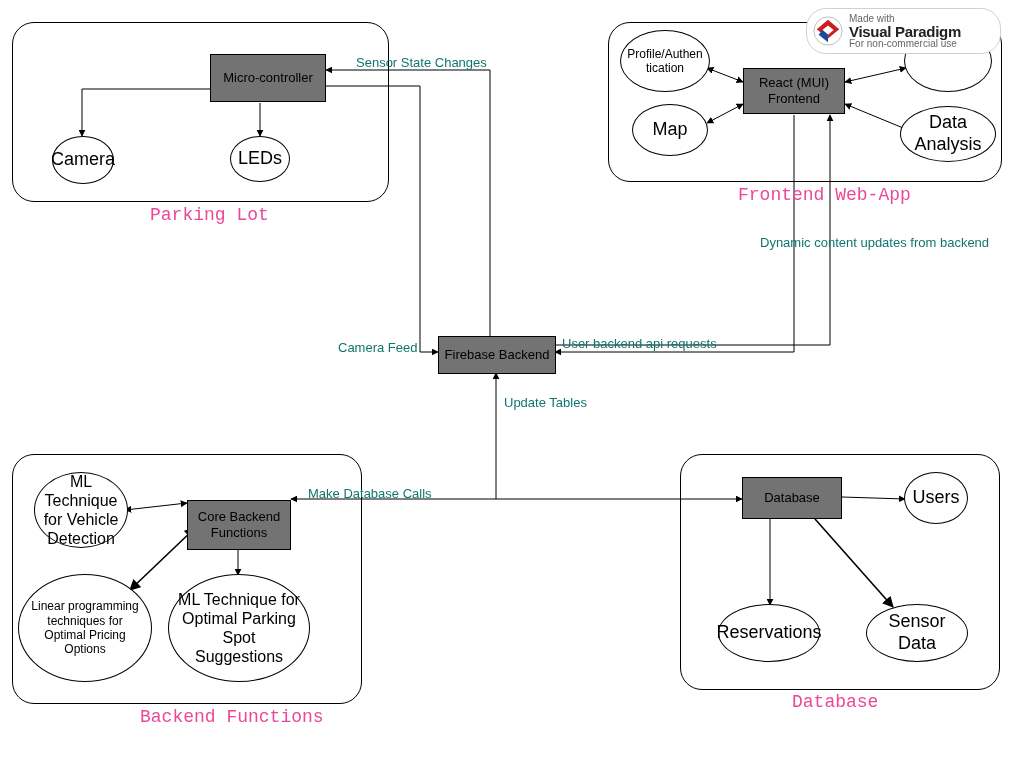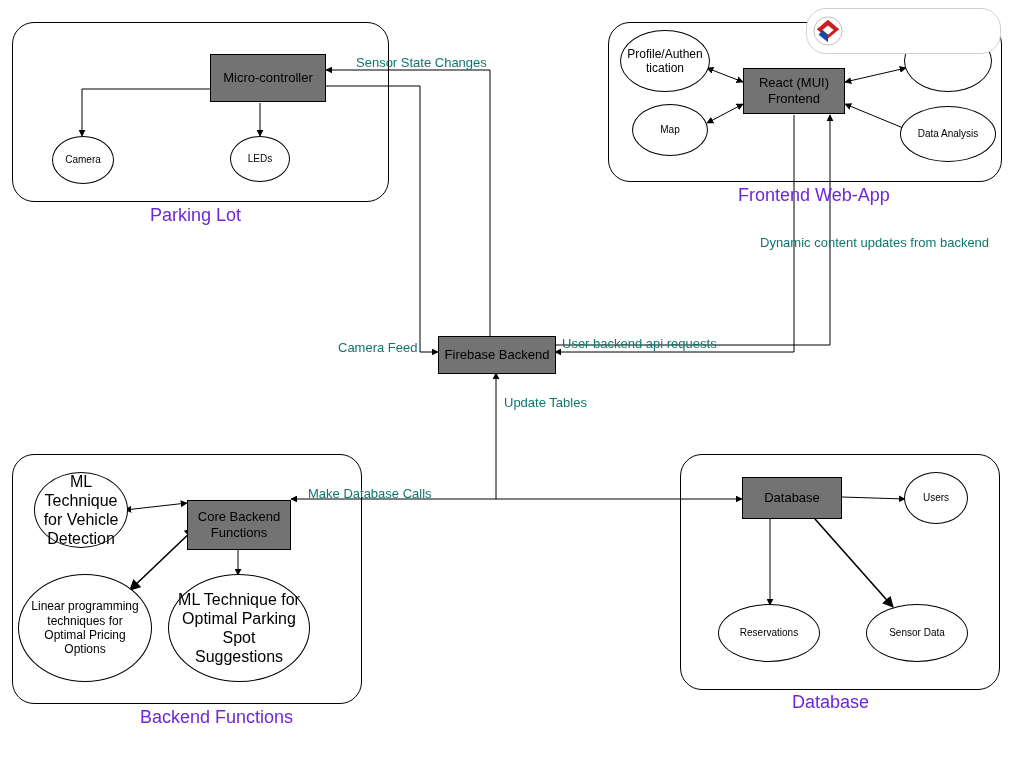--- a/index.html
+++ b/index.html
@@ -20,23 +20,23 @@
     height: 764px;
   }
   .group {
     position: absolute;
     border: 1px solid #000;
     border-radius: 22px;
     background: transparent;
   }
   .group-label {
     position: absolute;
-    font-family: Liberation Sans, sans-serif;
+    font-family: Liberation Mono, monospace;
     font-size: 18px;
-    color: #6d28d9;
+    color: #ec4899;
     white-space: nowrap;
   }
   .box {
     position: absolute;
     border: 1px solid #000;
     background: #737373;
     display: flex;
     align-items: center;
     justify-content: center;
     text-align: center;
@@ -49,21 +49,21 @@
     position: absolute;
     border: 1px solid #000;
     border-radius: 50%;
     background: #fff;
     display: flex;
     align-items: center;
     justify-content: center;
     text-align: center;
     padding: 6px;
     box-sizing: border-box;
-    font-size: 10px;
+    font-size: 18px;
     line-height: 1.2;
   }
   .edge-label {
     position: absolute;
     font-size: 13px;
     color: #0f766e;
     white-space: nowrap;
     background: transparent;
   }
   svg.connectors {
@@ -246,15 +246,20 @@
 
   <div class="watermark">
     <div class="wm-icon">
       <svg viewBox="0 0 32 32" width="30" height="30">
         <circle cx="16" cy="16" r="15" fill="#fff" stroke="#bbb" stroke-width="1"></circle>
         <polygon points="16,4 28,14 16,24 4,14" fill="#cc2020"></polygon>
         <polygon points="16,10 22,15 16,20 10,15" fill="#fff"></polygon>
         <polygon points="10,15 16,20 16,28 6,20" fill="#1a4aa0"></polygon>
       </svg>
     </div>
+    <div class="wm-text">
+      <span class="wm-small">Made with</span>
+      <span class="wm-title">Visual Paradigm</span>
+      <span class="wm-small">For non-commercial use</span>
+    </div>
   </div>
 
 </div>
 
 </body></html>

